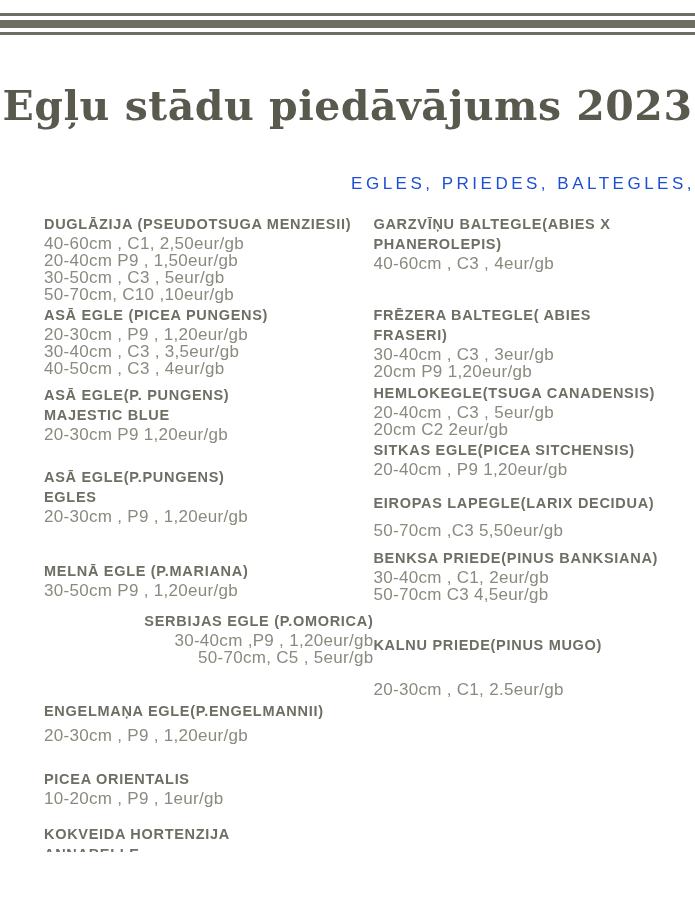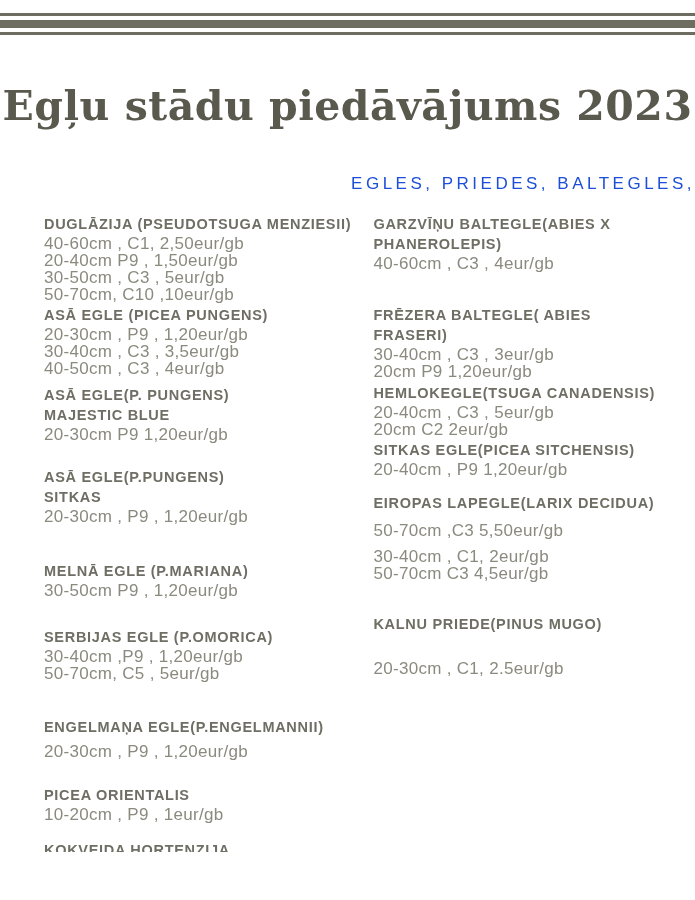--- a/index.html
+++ b/index.html
@@ -63,21 +63,21 @@
     line-height:17px;
     white-space:nowrap;
     margin-top:1px;
   }
   .price + .price{margin-top:0;}
   
   #col-left .item:nth-child(2){margin-top:2px;}
   #col-left .item:nth-child(3){margin-top:8px;}
   #col-left .item:nth-child(4){margin-top:24px;}
   #col-left .item:nth-child(5){margin-top:36px;}
-  #col-left .item:nth-child(6){margin-top:28px;}
+  #col-left .item:nth-child(6){margin-top:12px;text-align:right;}
   #col-left .item:nth-child(7){margin-top:35px;}
   #col-left .item:nth-child(7) .price{margin-top:6px;}
   #col-left .item:nth-child(8){margin-top:25px;}
   #col-left .item:nth-child(9){margin-top:17px;}
   #col-left .item:nth-child(9) .price{margin-top:9px;}
   
   #col-right .item:nth-child(2){margin-top:33px;}
   #col-right .item:nth-child(3){margin-top:3px;}
   #col-right .item:nth-child(4){margin-top:2px;}
   #col-right .item:nth-child(5){margin-top:15px;}
@@ -119,21 +119,21 @@
           <div class="price">30-40cm , C3 , 3,5eur/gb</div>
           <div class="price">40-50cm , C3 , 4eur/gb</div>
         </div>
         <div class="item">
           <div class="plant-name">ASĀ EGLE(P. PUNGENS)</div>
           <div class="plant-name">MAJESTIC BLUE</div>
           <div class="price">20-30cm P9 1,20eur/gb</div>
         </div>
         <div class="item">
           <div class="plant-name">ASĀ EGLE(P.PUNGENS)</div>
-          <div class="plant-name">SITKAS</div>
+          <div class="plant-name">EGLES</div>
           <div class="price">20-30cm , P9 , 1,20eur/gb</div>
         </div>
         <div class="item">
           <div class="plant-name">MELNĀ EGLE (P.MARIANA)</div>
           <div class="price">30-50cm P9 , 1,20eur/gb</div>
         </div>
         <div class="item">
           <div class="plant-name">SERBIJAS EGLE (P.OMORICA)</div>
           <div class="price">30-40cm ,P9 , 1,20eur/gb</div>
           <div class="price">50-70cm, C5 , 5eur/gb</div>
@@ -171,20 +171,21 @@
         </div>
         <div class="item">
           <div class="plant-name">SITKAS EGLE(PICEA SITCHENSIS)</div>
           <div class="price">20-40cm , P9  1,20eur/gb</div>
         </div>
         <div class="item">
           <div class="plant-name">EIROPAS LAPEGLE(LARIX DECIDUA)</div>
           <div class="price">50-70cm ,C3   5,50eur/gb</div>
         </div>
         <div class="item">
+          <div class="plant-name">BENKSA PRIEDE(PINUS BANKSIANA)</div>
           <div class="price">30-40cm , C1, 2eur/gb</div>
           <div class="price">50-70cm C3   4,5eur/gb</div>
         </div>
         <div class="item">
           <div class="plant-name">KALNU PRIEDE(PINUS MUGO)</div>
           <div class="price">20-30cm , C1, 2.5eur/gb</div>
         </div>
       </div>
   </div>
 

